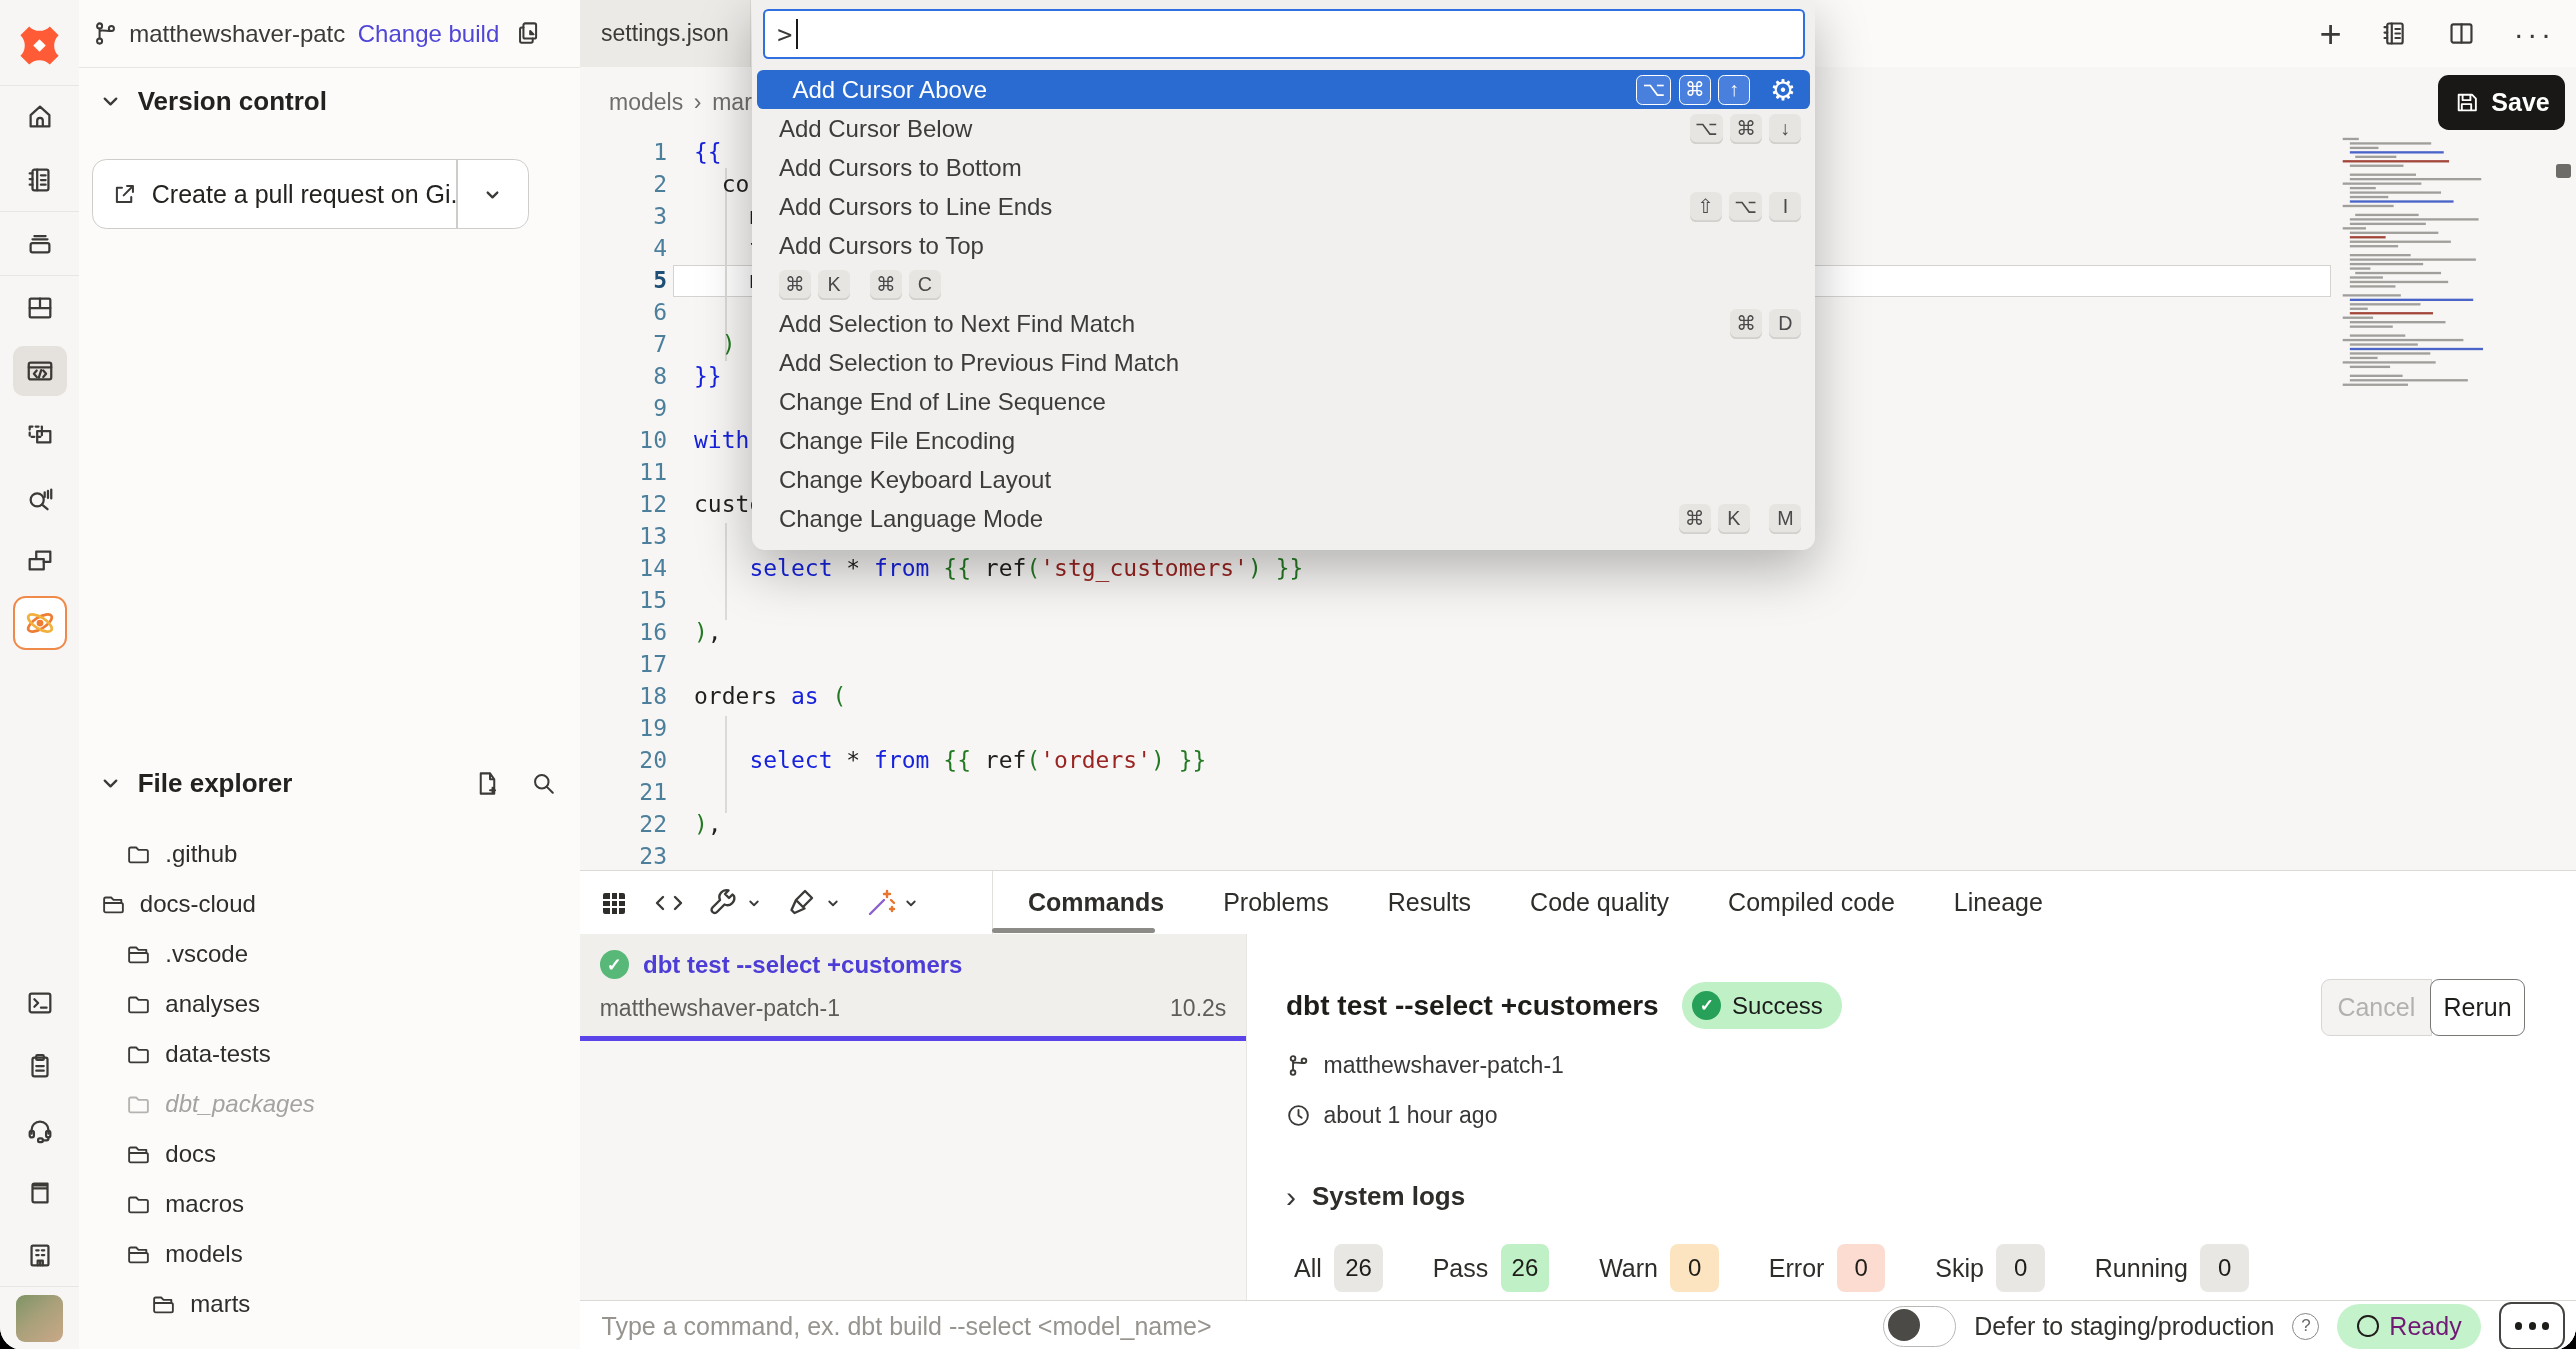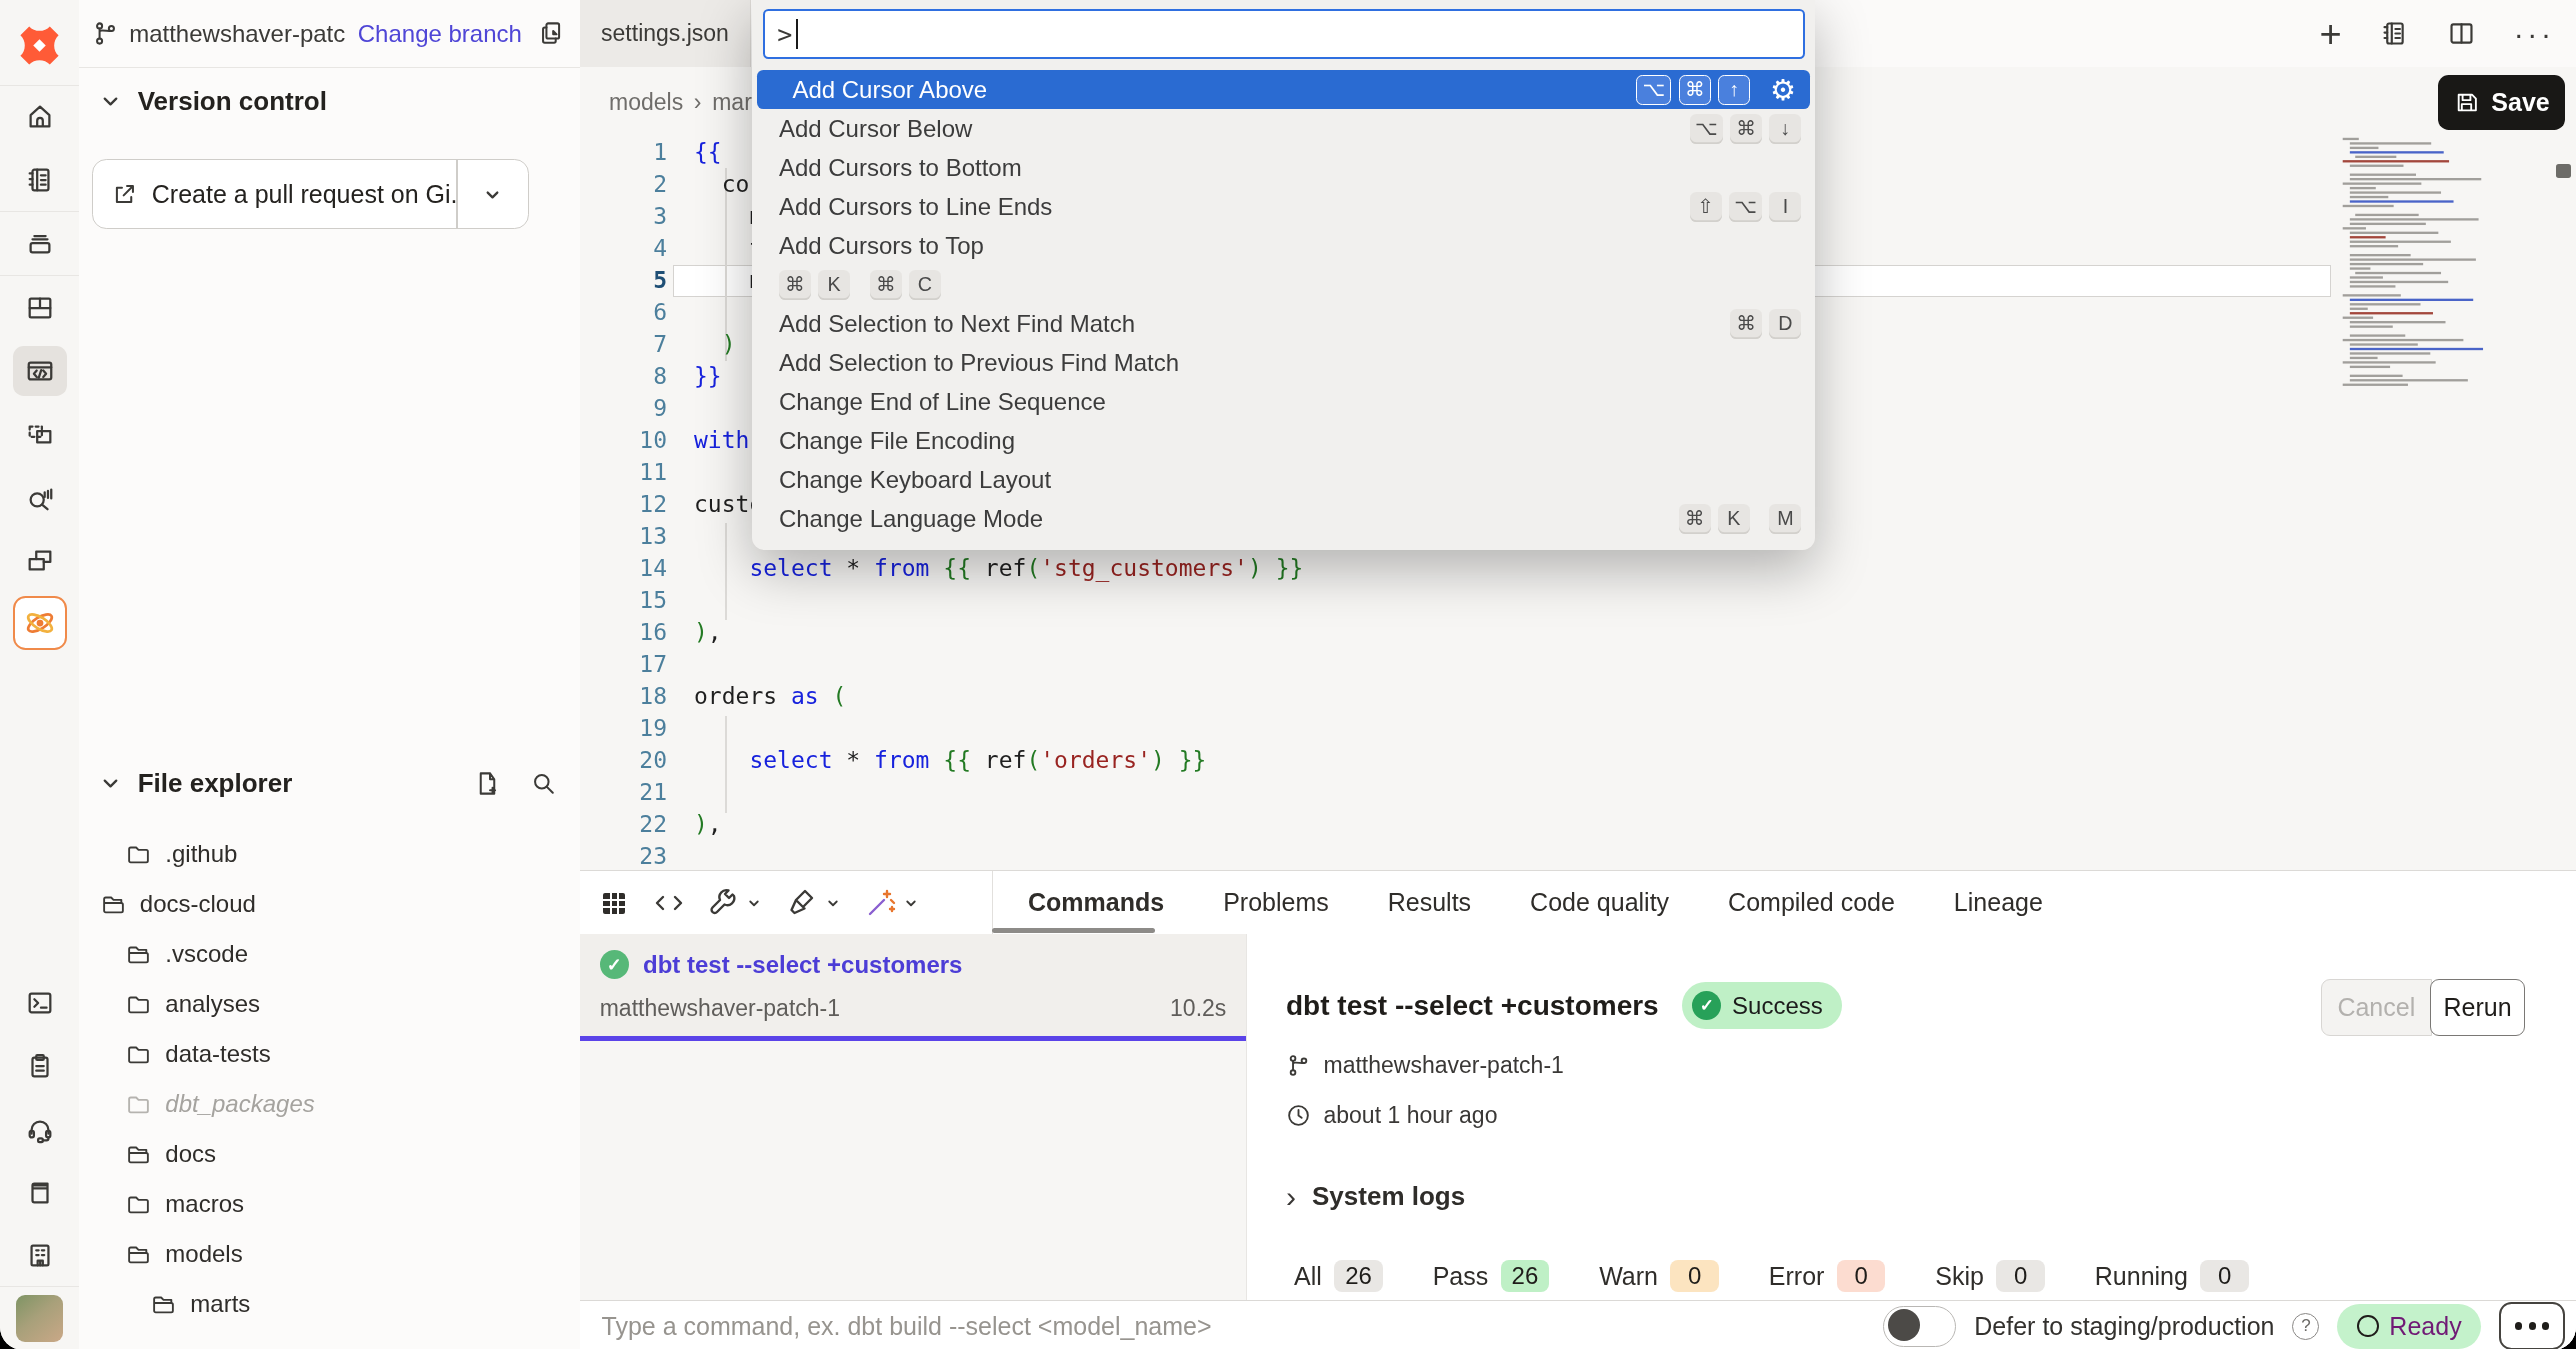--- a/index.html
+++ b/index.html
@@ -108,21 +108,21 @@
   .btn-cancel{width:109px;height:55px;background:#f4f3f1;border:1.8px solid #d8d6d3;border-radius:9px 0 0 9px;color:#b3b1ae;font-size:25px;display:flex;align-items:center;justify-content:center;}
   .btn-rerun{width:93px;height:55px;background:#fff;border:1.8px solid #7a7875;border-radius:9px;margin-left:-1.8px;color:#1f1d1a;font-size:25px;display:flex;align-items:center;justify-content:center;}
   .rd-meta{margin:23px 0 0 39px;display:flex;align-items:center;gap:12.5px;}
   .rd-meta span{font-size:23px;color:#3a3836;}
   .rd-syslogs{margin:52px 0 0 39px;display:flex;align-items:center;gap:16px;}
   .rd-syslogs .chev{font-size:30px;color:#3a3836;line-height:1;}
   .rd-syslogs span.t{font-size:26px;font-weight:600;color:#2f2d2a;}
   .counts{position:absolute;left:47px;bottom:9px;display:flex;gap:50px;align-items:center;}
   .count{display:flex;align-items:center;gap:12.5px;}
   .count .cl{font-size:25px;color:#2f2d2a;}
-  .badge{min-width:27px;height:32px;padding:0 10.7px;border-radius:8px;display:flex;align-items:center;justify-content:center;font-size:24px;color:#1f1d1a;}
+  .badge{min-width:27px;height:48px;padding:0 10.7px;border-radius:8px;display:flex;align-items:center;justify-content:center;font-size:24px;color:#1f1d1a;}
   .tone-gray{background:#e9e7e4;} .tone-green{background:#bff0c6;} .tone-orange{background:#fce4c0;} .tone-red{background:#fcdcd0;}
 
   
   .cmdbar{position:absolute;left:0;top:1300px;width:1996px;height:50px;border-top:0.9px solid #dbd9d6;background:#fff;display:flex;align-items:center;}
   .cmd-ph{font-size:25px;color:#97948f;margin-left:21.5px;flex:1;}
   .cmd-right{display:flex;align-items:center;gap:18px;margin-right:10.7px;}
   .toggle{width:73px;height:41px;border:1.8px solid #b9b7b4;border-radius:21.5px;background:#fff;position:relative;box-sizing:border-box;}
   .toggle .knob{position:absolute;left:3.6px;top:2.7px;width:32px;height:32px;border-radius:50%;background:#4c4a47;}
   .defer-lbl{font-size:25px;color:#33312e;}
   .help{width:27px;height:27px;border:1.8px solid #8a8886;border-radius:50%;display:flex;align-items:center;justify-content:center;font-size:17px;color:#6b6966;box-sizing:border-box;}
@@ -249,21 +249,21 @@
     <div class="lp-header">
       <span style="margin-left:12.5px;">
           <svg class="ico" width="27" height="27" viewBox="0 0 32 32">
             <circle cx="9" cy="7" r="3"></circle>
             <circle cx="9" cy="25" r="3"></circle>
             <circle cx="23" cy="10" r="3"></circle>
             <path d="M9 10 v12 M9 14 c0 -3 8 -1 14 -1 v0"></path>
           </svg>
         </span>
       <span class="branch-name">matthewshaver-patc</span>
-      <span class="link">Change branch</span>
+      <span class="link">Change build</span>
       <span style="margin-left:16px;">
           <svg class="ico" width="27" height="27" viewBox="0 0 32 32">
             <rect x="10" y="4" width="15" height="18" rx="2"></rect>
             <path d="M10 9 H8 a2 2 0 0 0 -2 2 v14 a2 2 0 0 0 2 2 h11 a2 2 0 0 0 2 -2 v-3 M18 13 l4 4 -4 0 z"></path>
           </svg>
         </span>
     </div>
 
     <div class="vc">
       <div class="sec-head">

